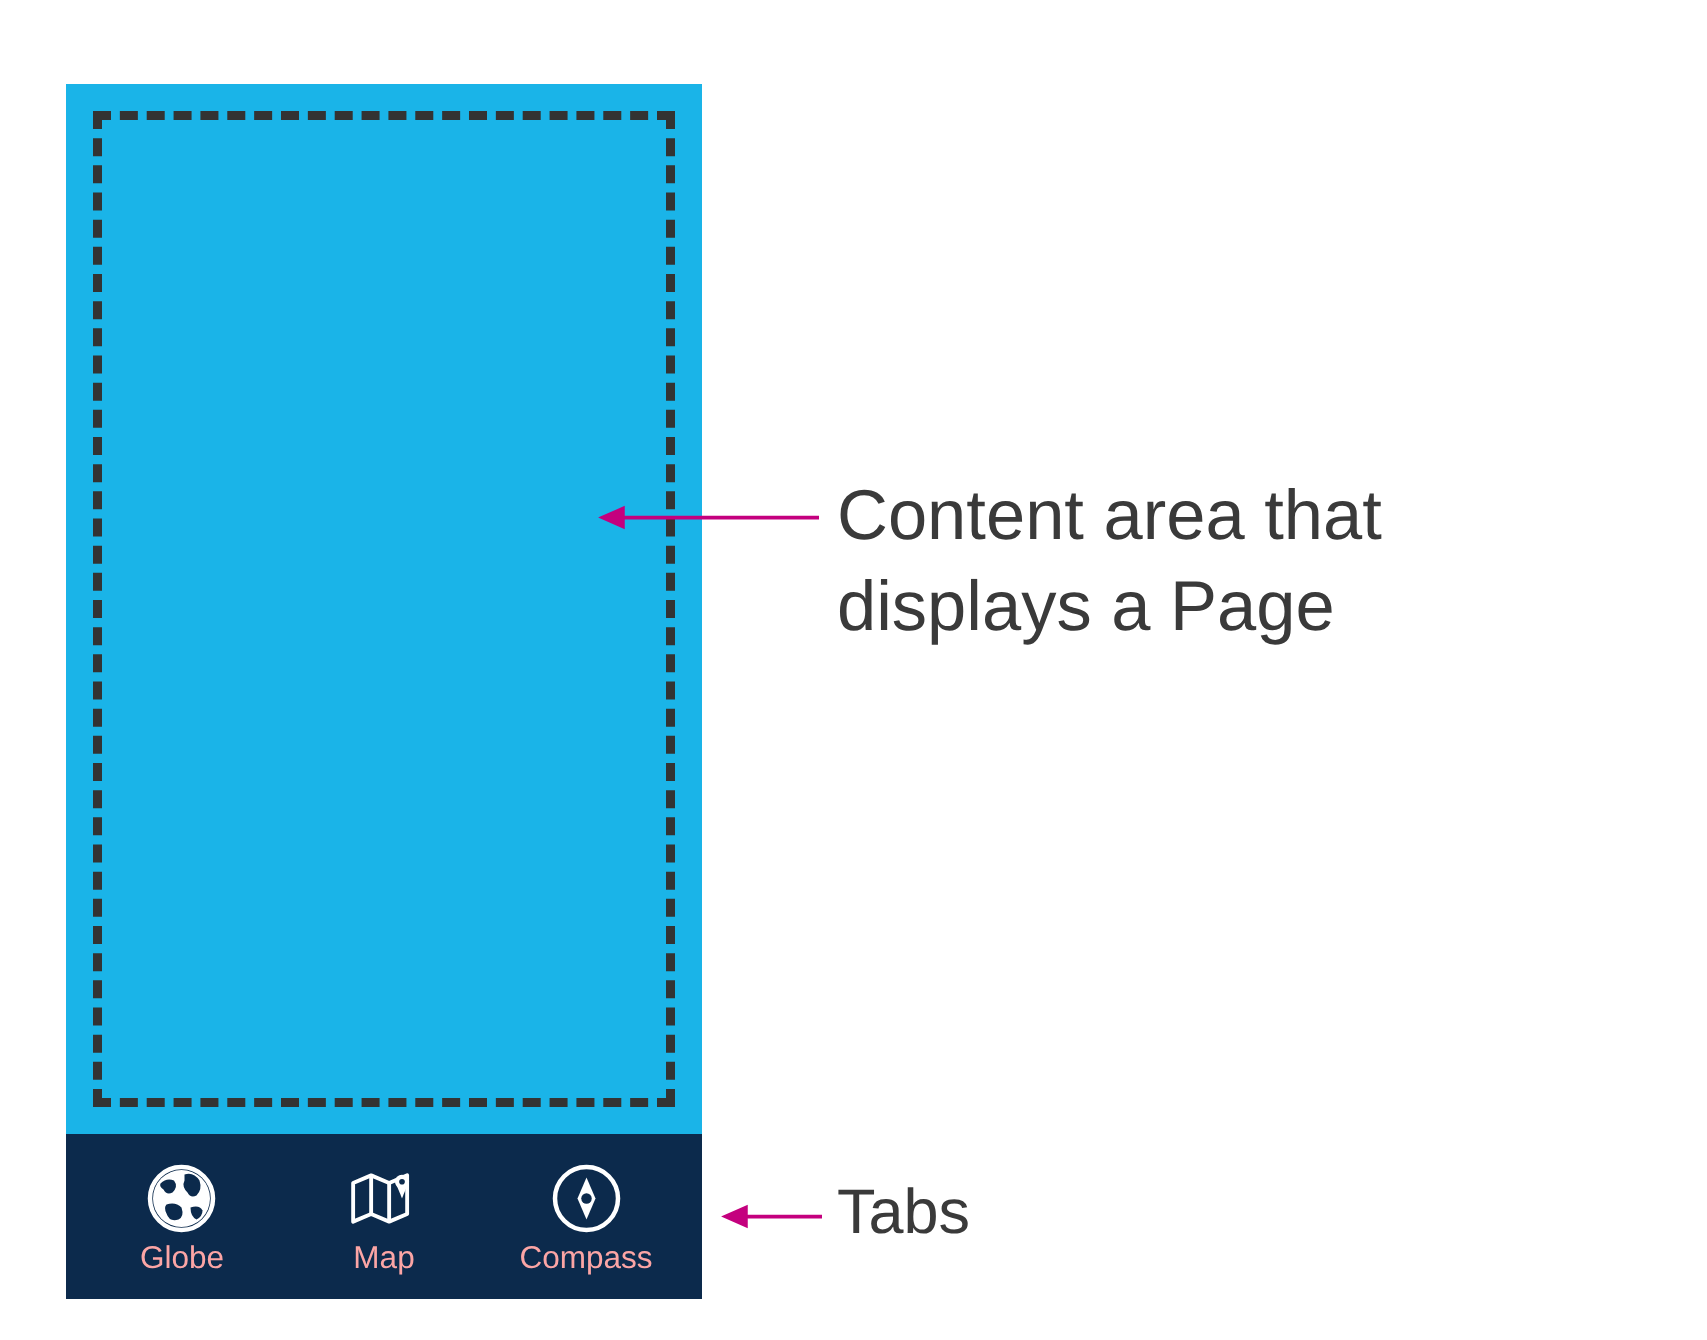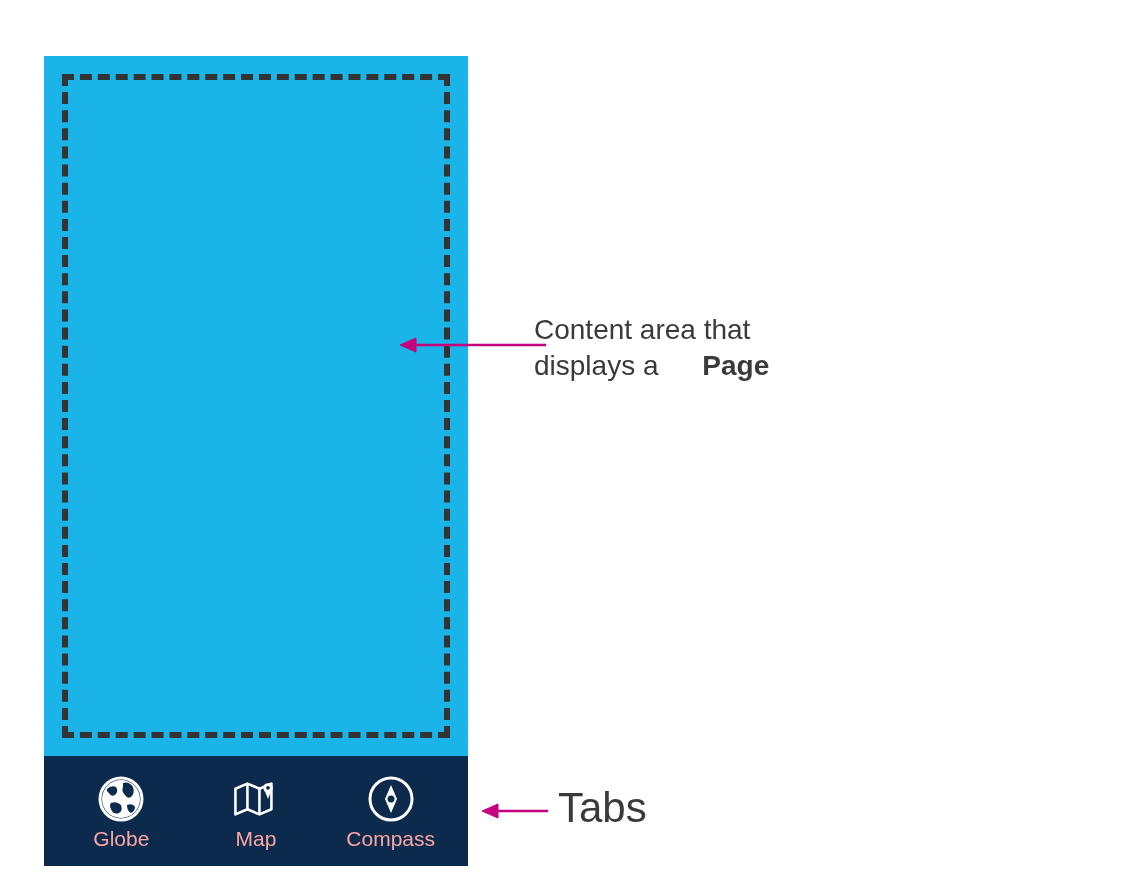--- a/index.html
+++ b/index.html
@@ -64,28 +64,27 @@
     .tab-label {
       font-size: 21px;
       font-weight: 300;
     }
     .annotation {
       position: absolute;
       color: #3A3A3A;
       font-weight: 300;
     }
     .annotation-content {
-      left: 534px;
+      left: 558px;
       top: 312px;
-      font-size: 28px;
+      font-size: 47px;
       line-height: 1.3;
     }
     .annotation-content .bold {
-      font-weight: 700;
-      margin-left: 36px;
+      font-weight: 400;
     }
     .annotation-tabs {
       left: 558px;
       top: 784px;
       font-size: 42px;
       text-align: right;
     }
     .arrow {
       position: absolute;
       stroke: #C4007E;

